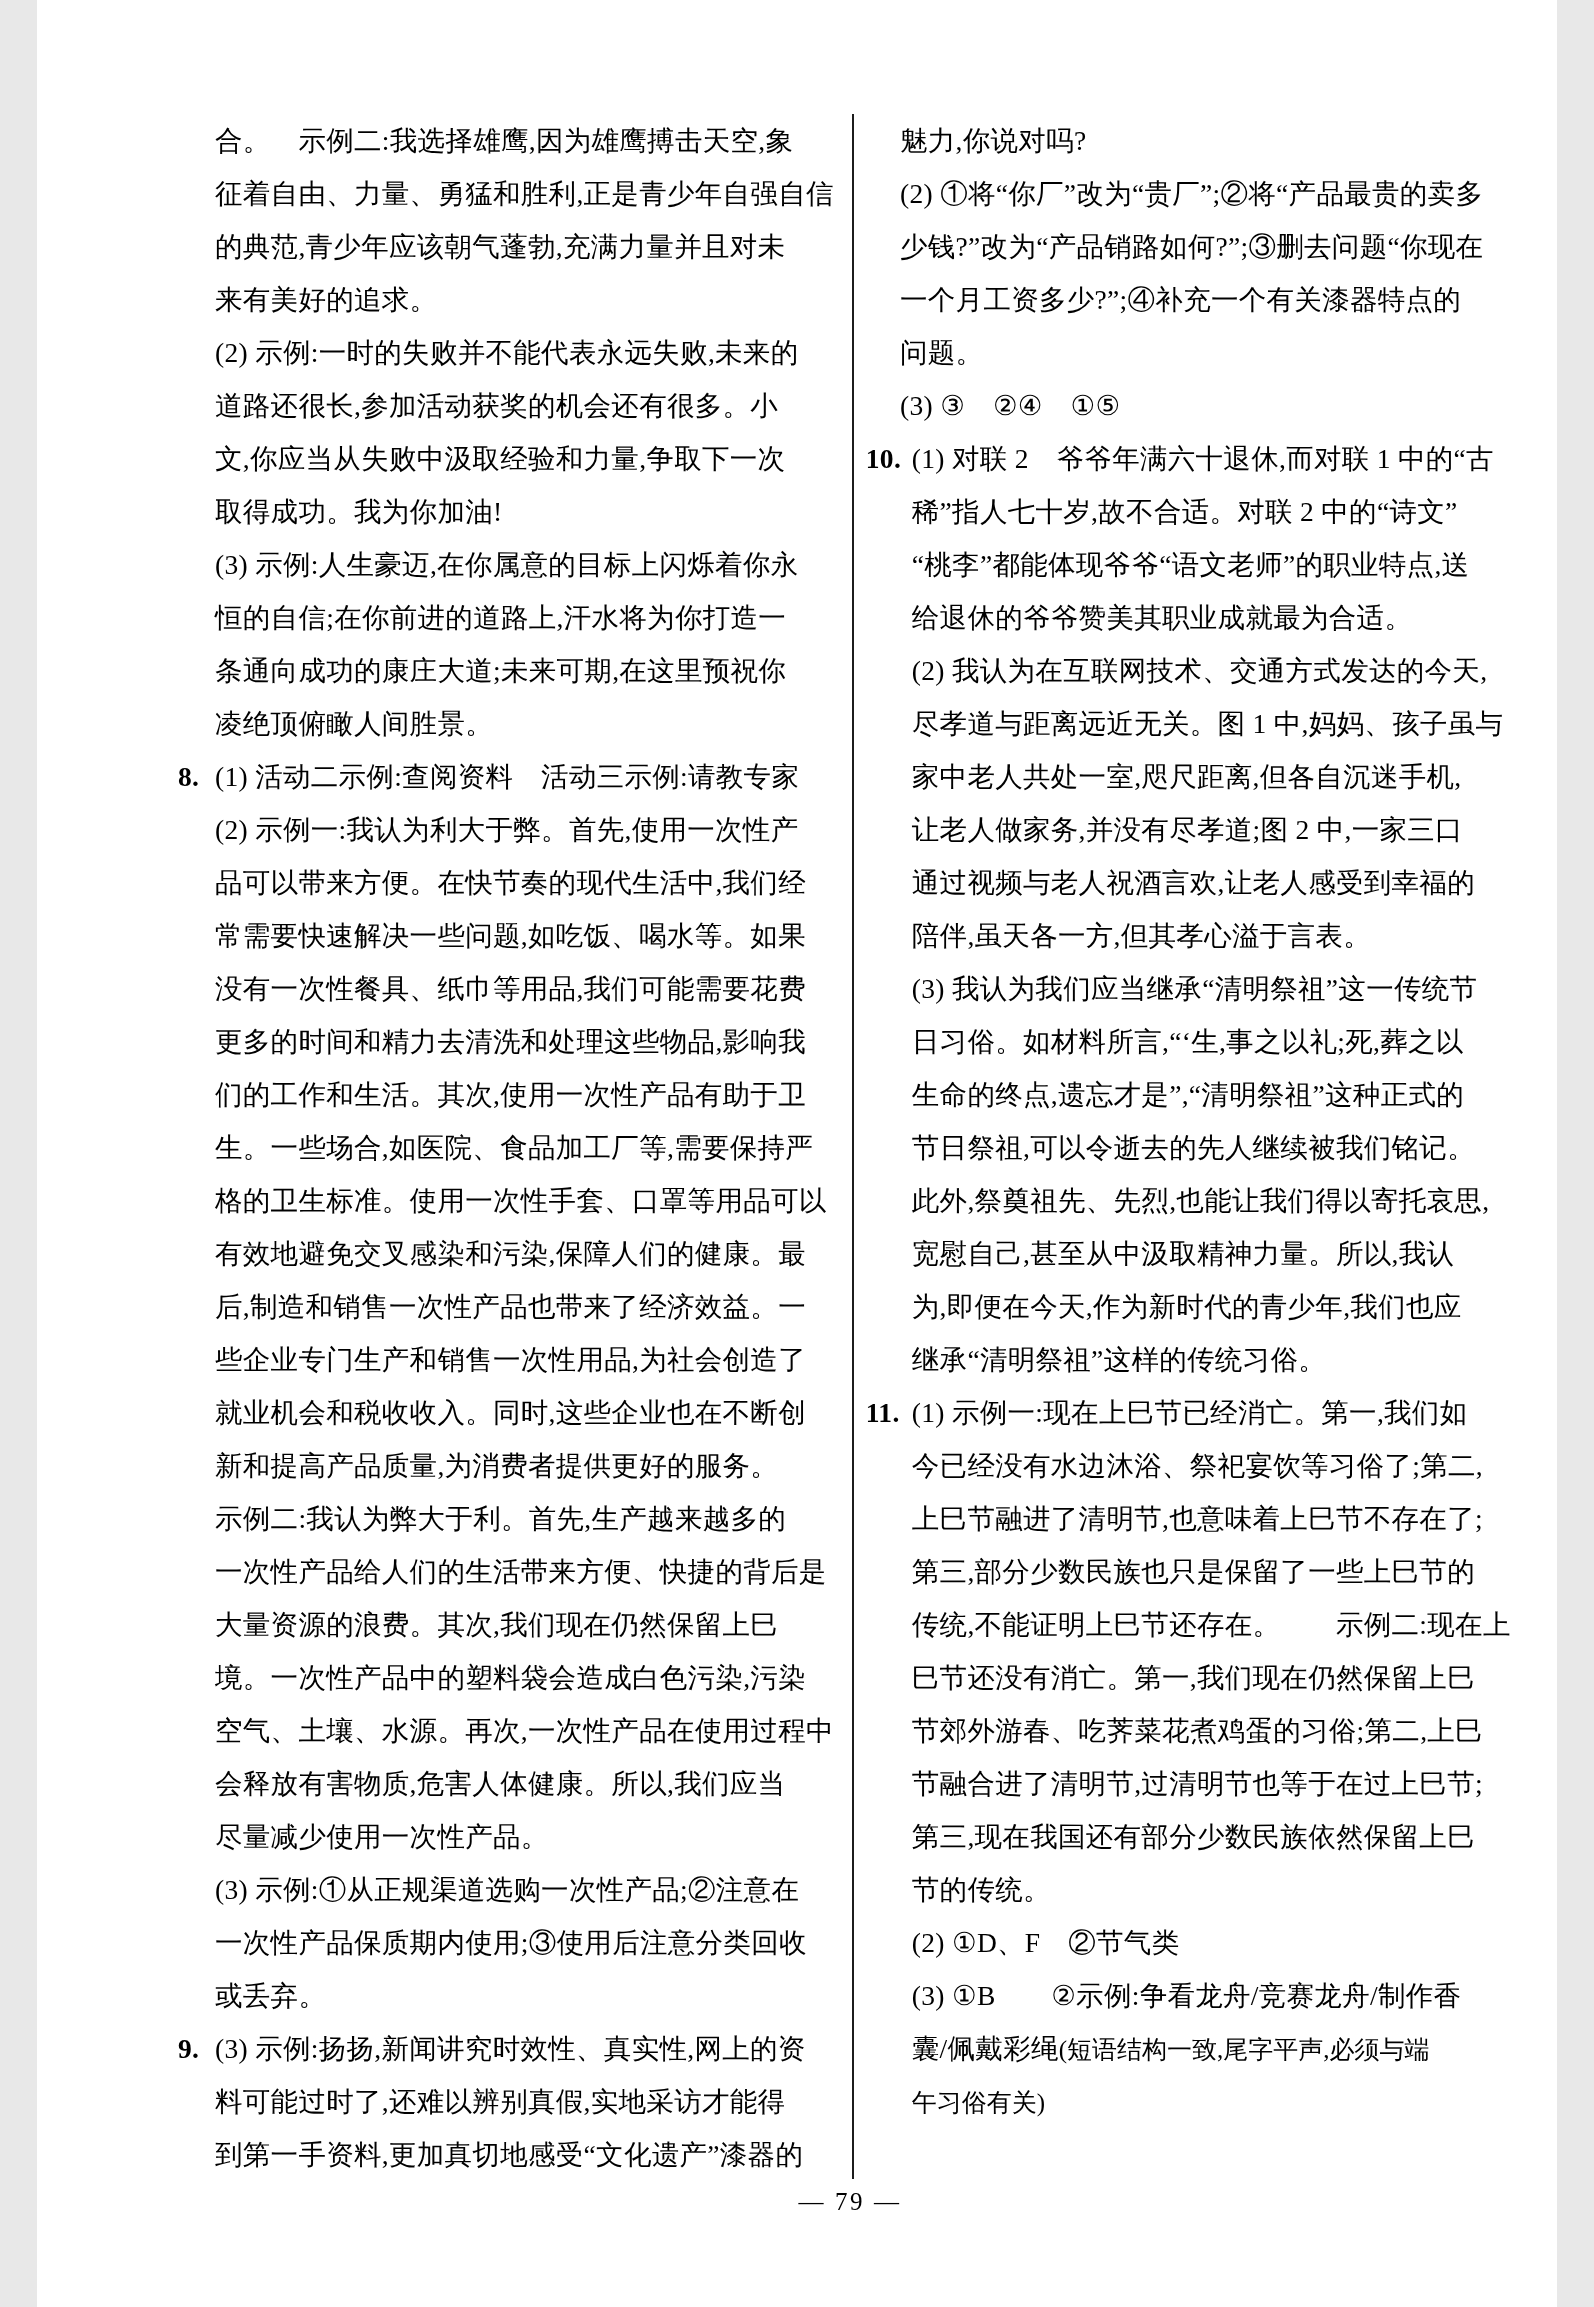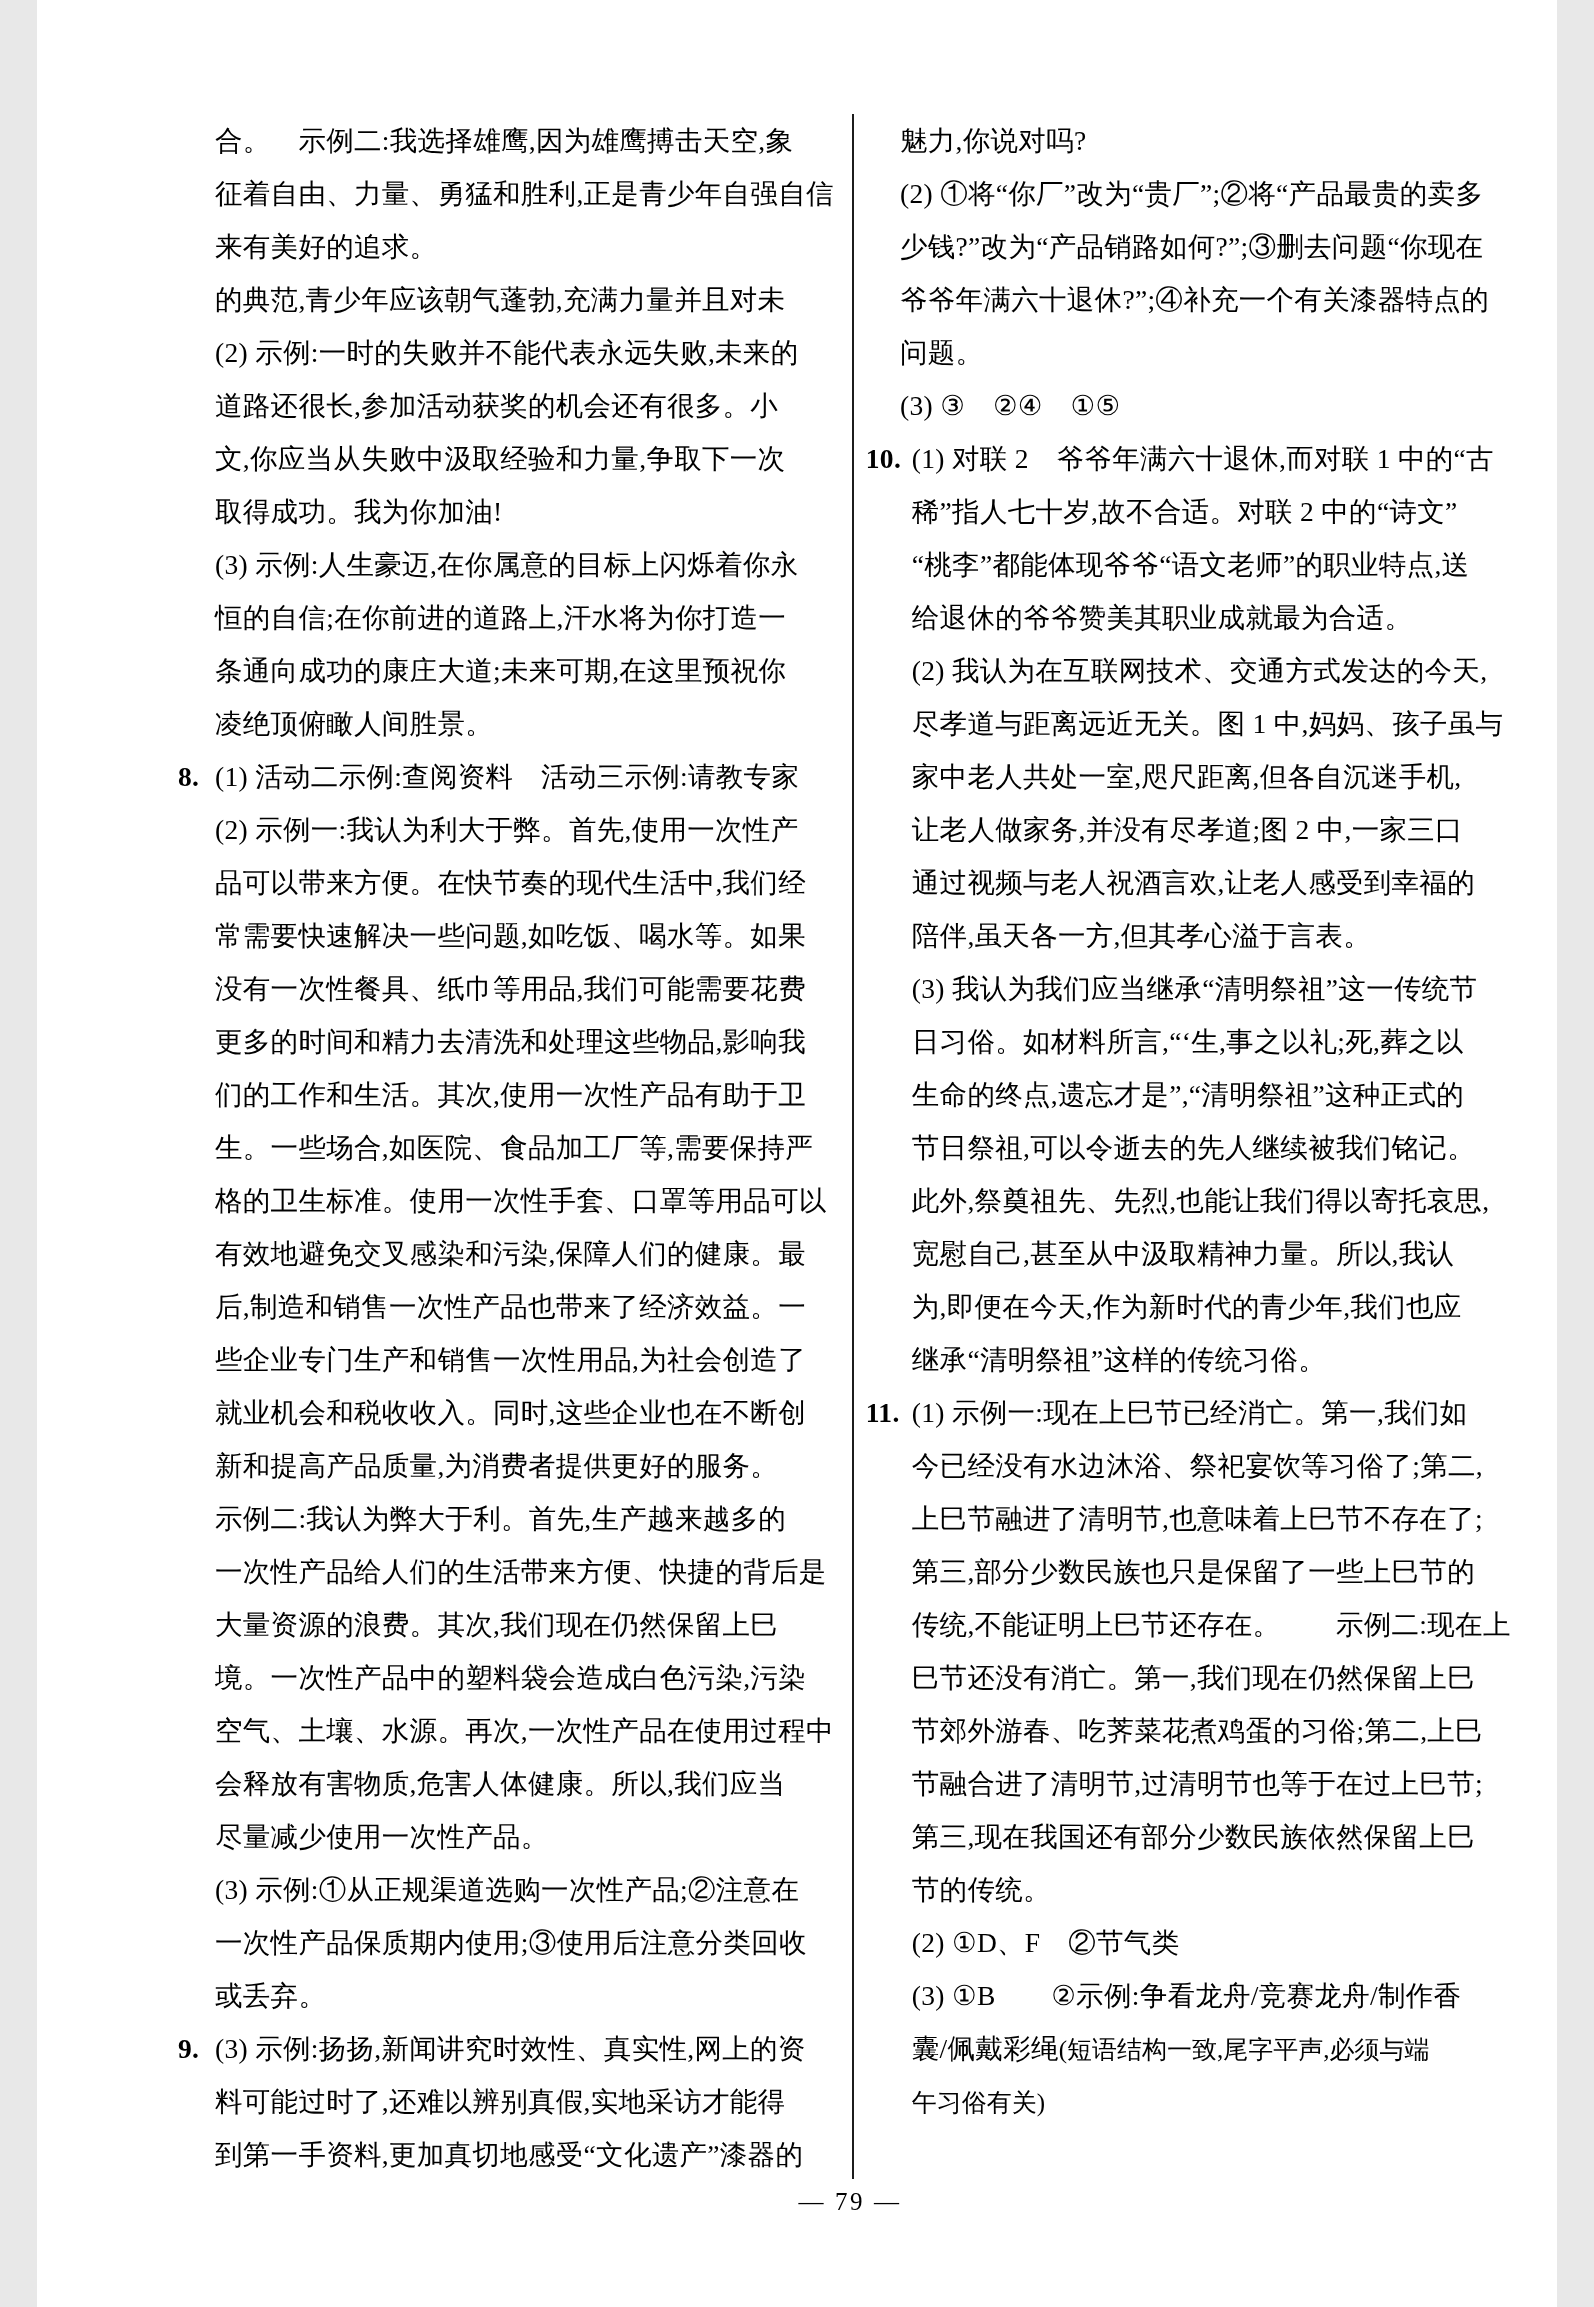--- a/index.html
+++ b/index.html
@@ -61,22 +61,22 @@
     letter-spacing: 2.6px;
   }
 </style>
 </head>
 <body>
 
 <div class="page">
   <div class="column left">
       <div class="line"><span>合。　示例二:我选择雄鹰,因为雄鹰搏击天空,象</span></div>
       <div class="line"><span>征着自由、力量、勇猛和胜利,正是青少年自强自信</span></div>
+      <div class="line"><span>的典范,青少年应该朝气蓬勃,充满力量并且对未</span></div>
       <div class="line"><span>来有美好的追求。</span></div>
-      <div class="line"><span>的典范,青少年应该朝气蓬勃,充满力量并且对未</span></div>
       <div class="line"><span>(2) 示例:一时的失败并不能代表永远失败,未来的</span></div>
       <div class="line"><span>道路还很长,参加活动获奖的机会还有很多。小</span></div>
       <div class="line"><span>文,你应当从失败中汲取经验和力量,争取下一次</span></div>
       <div class="line"><span>取得成功。我为你加油!</span></div>
       <div class="line"><span>(3) 示例:人生豪迈,在你属意的目标上闪烁着你永</span></div>
       <div class="line"><span>恒的自信;在你前进的道路上,汗水将为你打造一</span></div>
       <div class="line"><span>条通向成功的康庄大道;未来可期,在这里预祝你</span></div>
       <div class="line"><span>凌绝顶俯瞰人间胜景。</span></div>
       <div class="line"><span class="item-num">8.</span><span>(1) 活动二示例:查阅资料　活动三示例:请教专家</span></div>
       <div class="line"><span>(2) 示例一:我认为利大于弊。首先,使用一次性产</span></div>
@@ -104,21 +104,21 @@
       <div class="line"><span>或丢弃。</span></div>
       <div class="line"><span class="item-num">9.</span><span>(3) 示例:扬扬,新闻讲究时效性、真实性,网上的资</span></div>
       <div class="line"><span>料可能过时了,还难以辨别真假,实地采访才能得</span></div>
       <div class="line"><span>到第一手资料,更加真切地感受“文化遗产”漆器的</span></div>
     </div>
   <div class="divider"></div>
   <div class="column right">
       <div class="line"><span>魅力,你说对吗?</span></div>
       <div class="line"><span>(2) ①将“你厂”改为“贵厂”;②将“产品最贵的卖多</span></div>
       <div class="line"><span>少钱?”改为“产品销路如何?”;③删去问题“你现在</span></div>
-      <div class="line"><span>爷爷年满六十退休?”;④补充一个有关漆器特点的</span></div>
+      <div class="line"><span>一个月工资多少?”;④补充一个有关漆器特点的</span></div>
       <div class="line"><span>问题。</span></div>
       <div class="line"><span>(3) ③　②④　①⑤</span></div>
       <div class="line ind-b"><span class="item-num">10.</span><span>(1) 对联 2　爷爷年满六十退休,而对联 1 中的“古</span></div>
       <div class="line ind-b"><span>稀”指人七十岁,故不合适。对联 2 中的“诗文”</span></div>
       <div class="line ind-b"><span>“桃李”都能体现爷爷“语文老师”的职业特点,送</span></div>
       <div class="line ind-b"><span>给退休的爷爷赞美其职业成就最为合适。</span></div>
       <div class="line ind-b"><span>(2) 我认为在互联网技术、交通方式发达的今天,</span></div>
       <div class="line ind-b"><span>尽孝道与距离远近无关。图 1 中,妈妈、孩子虽与</span></div>
       <div class="line ind-b"><span>家中老人共处一室,咫尺距离,但各自沉迷手机,</span></div>
       <div class="line ind-b"><span>让老人做家务,并没有尽孝道;图 2 中,一家三口</span></div>

